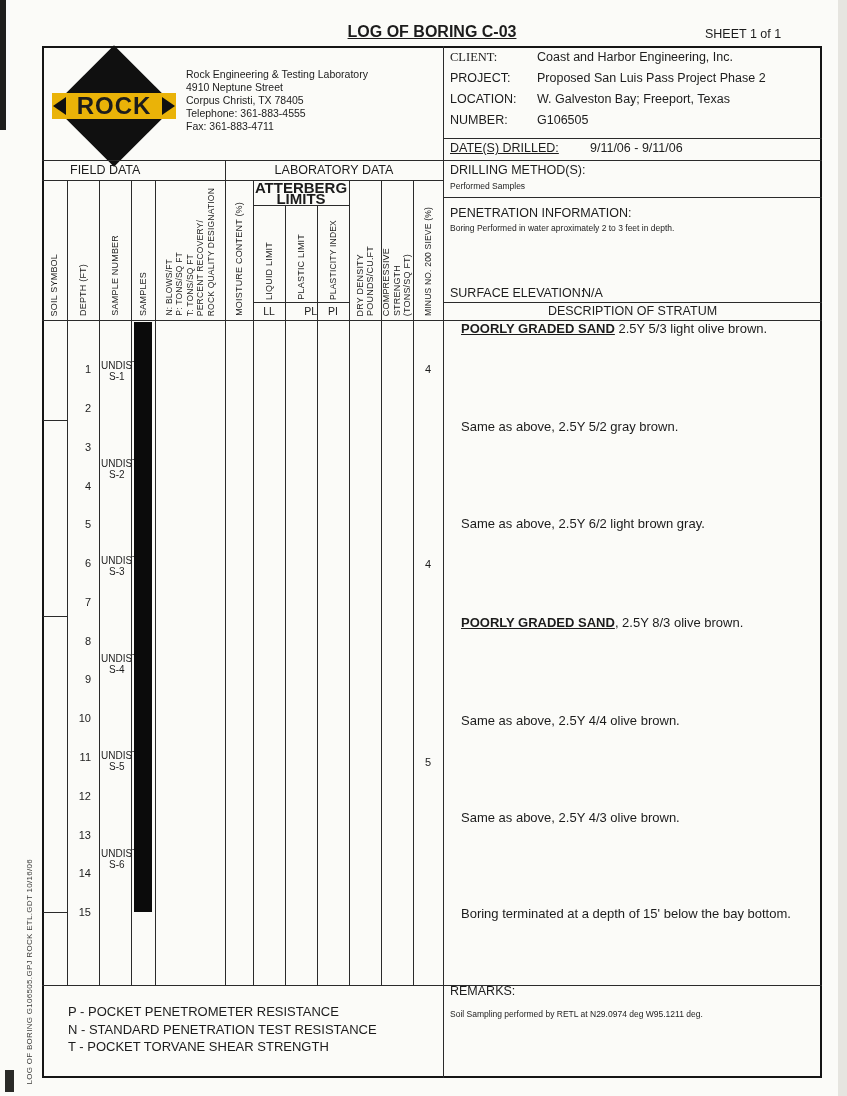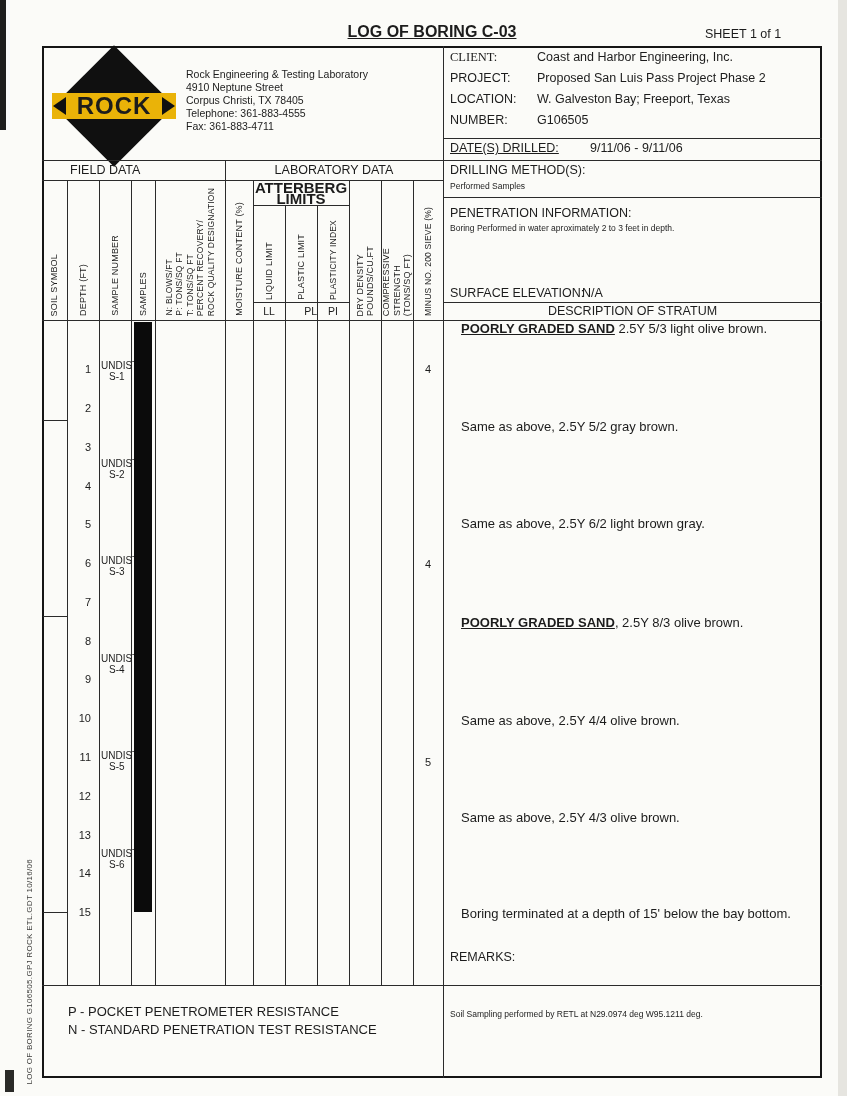--- a/index.html
+++ b/index.html
@@ -211,22 +211,23 @@
   <div class="stratum" style="top:616px;"><span class="lead">POORLY GRADED SAND</span><span>, 2.5Y 8/3 olive brown.</span></div>
   <div class="stratum" style="top:714px;"><span class="lead"></span><span>Same as above, 2.5Y 4/4 olive brown.</span></div>
   <div class="stratum" style="top:811px;"><span class="lead"></span><span>Same as above, 2.5Y 4/3 olive brown.</span></div>
   <div class="stratum" style="top:907px;"><span class="lead"></span><span>Boring terminated at a depth of 15' below the bay bottom.</span></div>
 
   <div class="hl" style="left:42px;top:985px;width:780px;"></div>
 
   <div class="abs" style="left:68px;top:1003px;">
     <div class="legendline">P - POCKET PENETROMETER RESISTANCE</div>
     <div class="legendline">N - STANDARD PENETRATION TEST RESISTANCE</div>
-  </div>
-
-  <div class="lbl" style="left:450px;top:950px;">REMARKS:</div>
+    <div class="legendline">T - POCKET TORVANE SHEAR STRENGTH</div>
+  </div>
+
+  <div class="lbl" style="left:450px;top:984px;">REMARKS:</div>
   <div class="small" style="left:450px;top:1009px;">Soil Sampling performed by RETL at N29.0974 deg  W95.1211 deg.</div>
 
   <div class="abs" style="left:22px;top:795px;width:16px;height:290px;display:flex;justify-content:center;align-items:flex-end;">
     <span class="rot" style="font-size:8px;color:#3c3c3a;letter-spacing:.3px;">LOG OF BORING  G106505.GPJ  ROCK ETL.GDT  10/16/06</span>
   </div>
 
 </div>
 
 </body></html>

